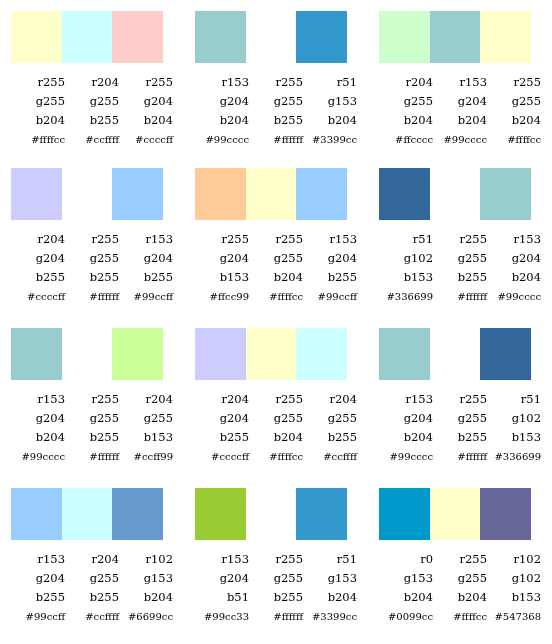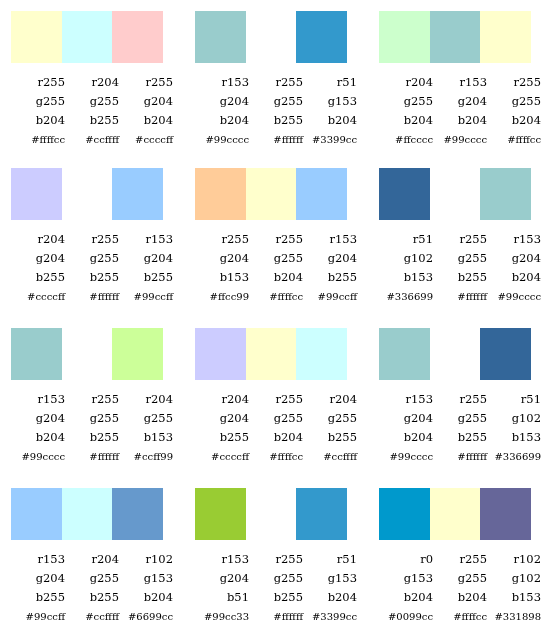--- a/index.html
+++ b/index.html
@@ -413,17 +413,17 @@
           <div class="value-cell"><span class="chan">g</span><span>102</span></div>
         </div>
         <div class="value-row">
           <div class="value-cell"><span class="chan">b</span><span>204</span></div>
           <div class="value-cell"><span class="chan">b</span><span>204</span></div>
           <div class="value-cell"><span class="chan">b</span><span>153</span></div>
         </div>
         <div class="hex-row">
           <div class="hex-cell">#0099cc</div>
           <div class="hex-cell">#ffffcc</div>
-          <div class="hex-cell">#331898</div>
+          <div class="hex-cell">#547368</div>
         </div>
       </div>
     </div>
   </div>
 
 </body></html>

